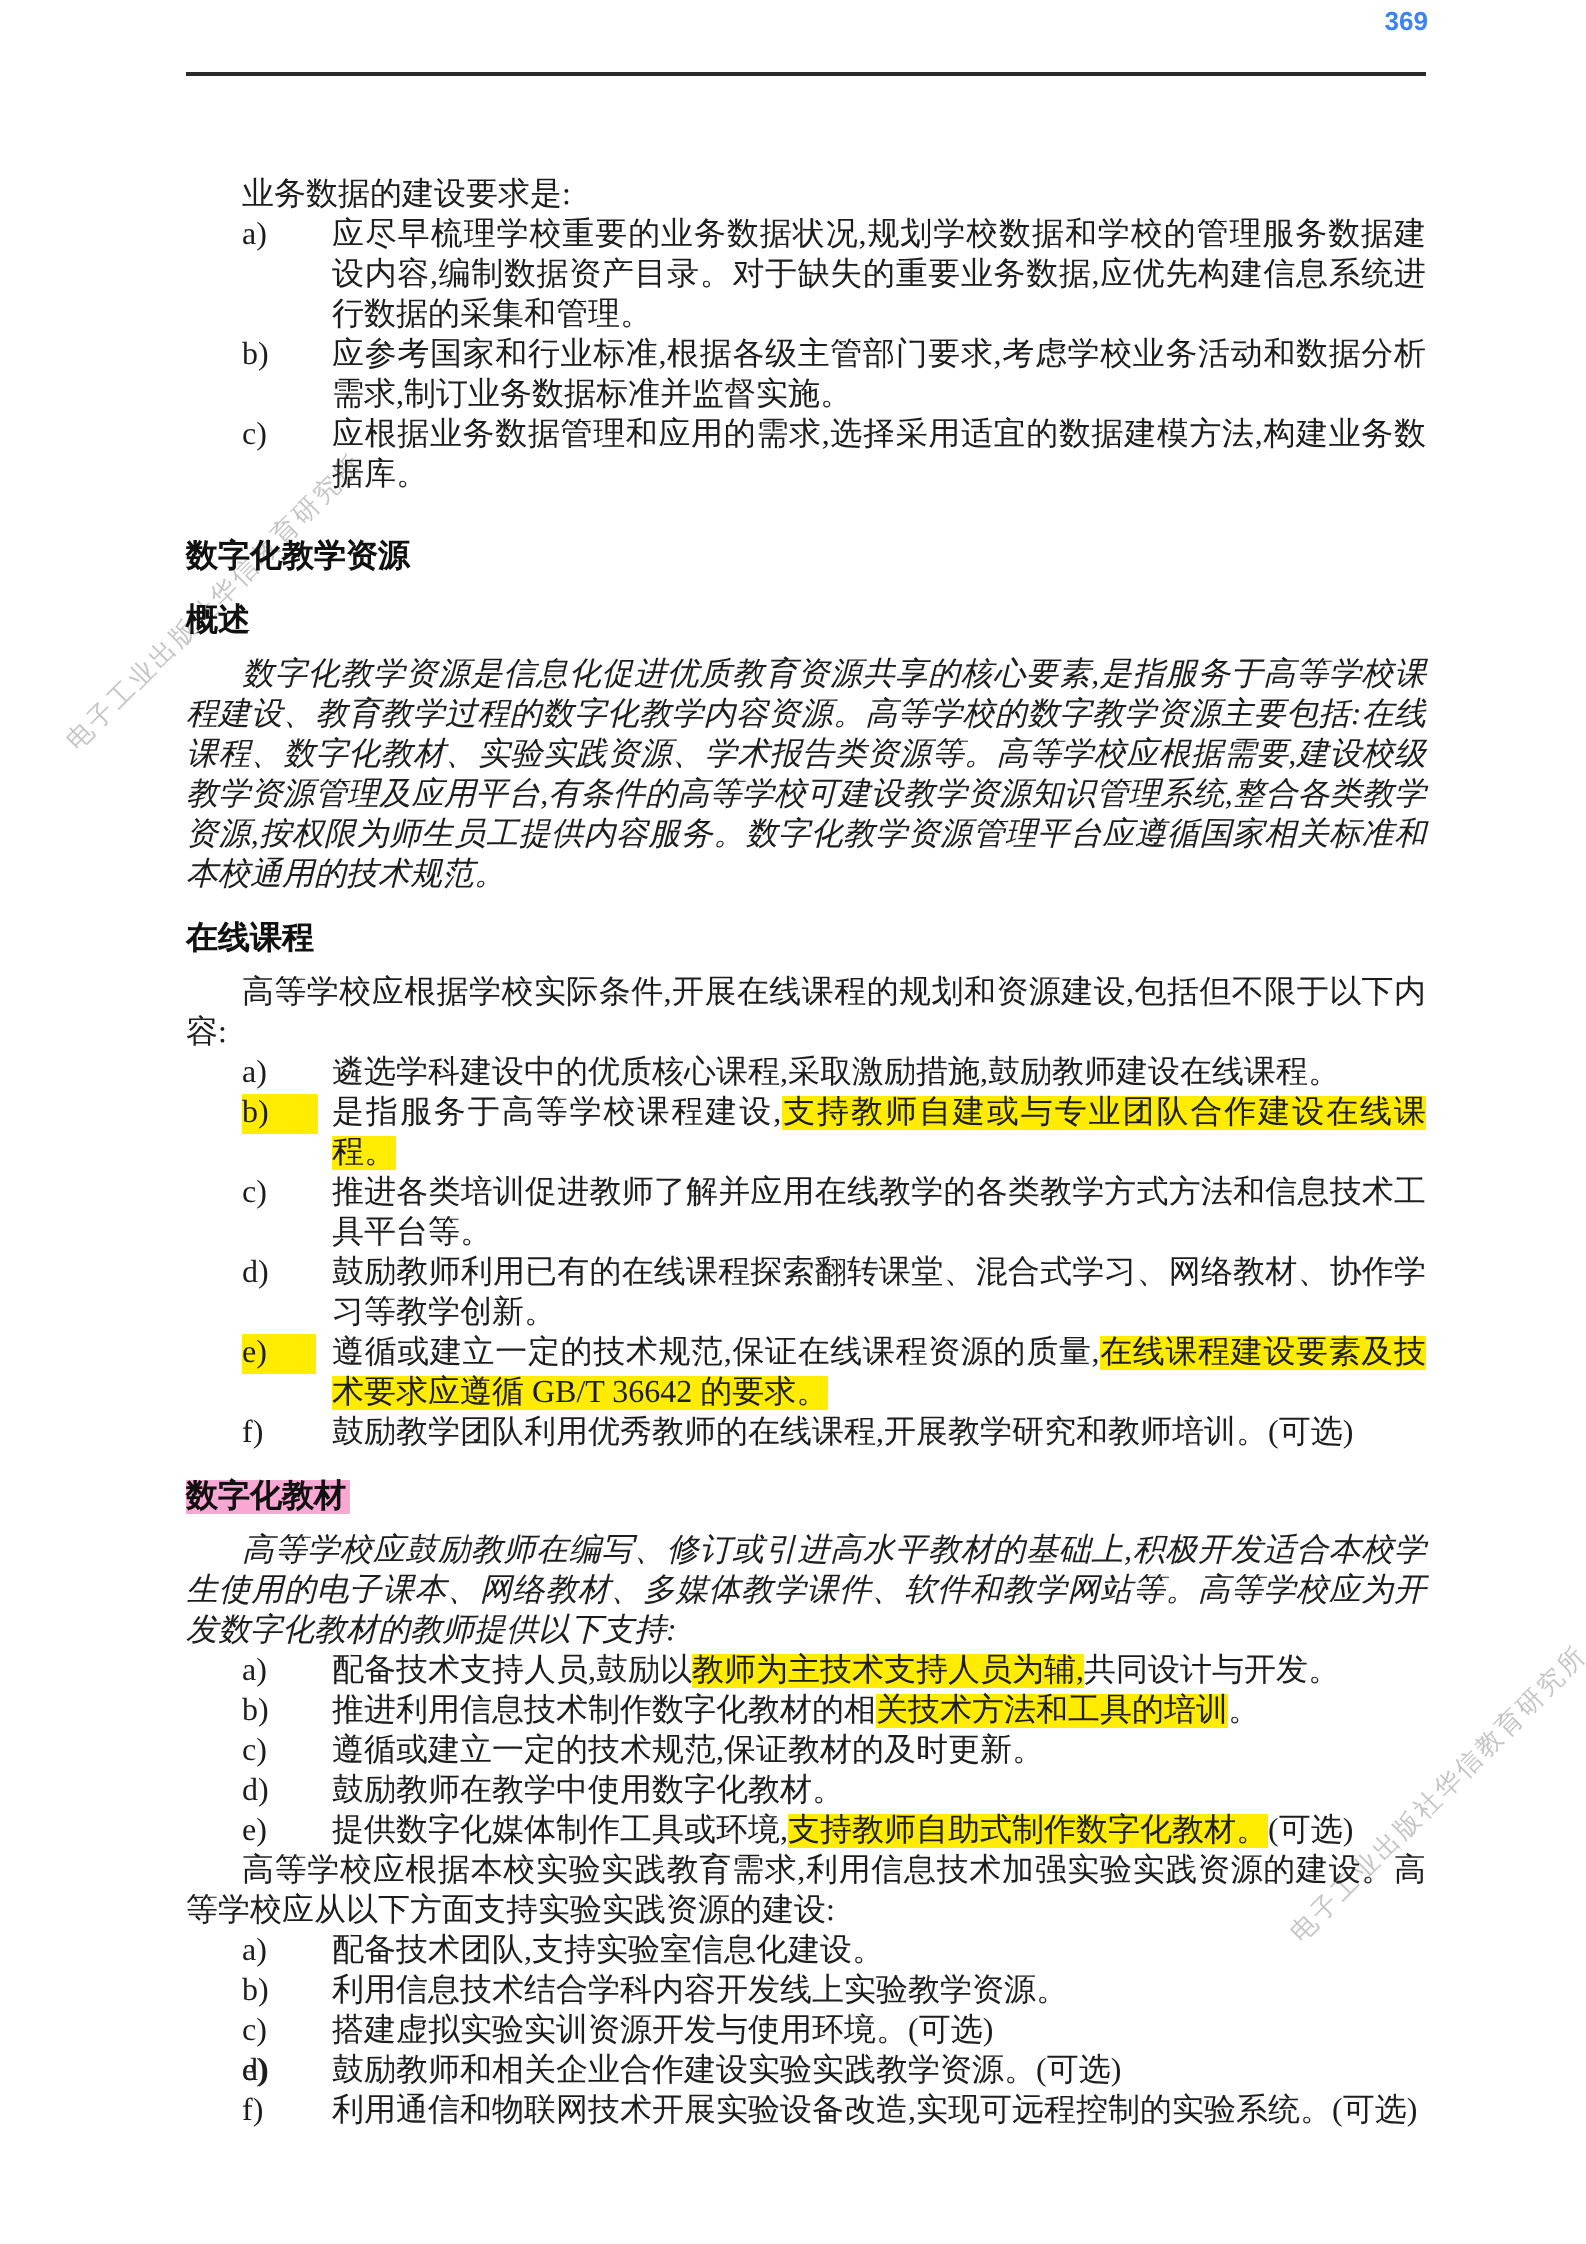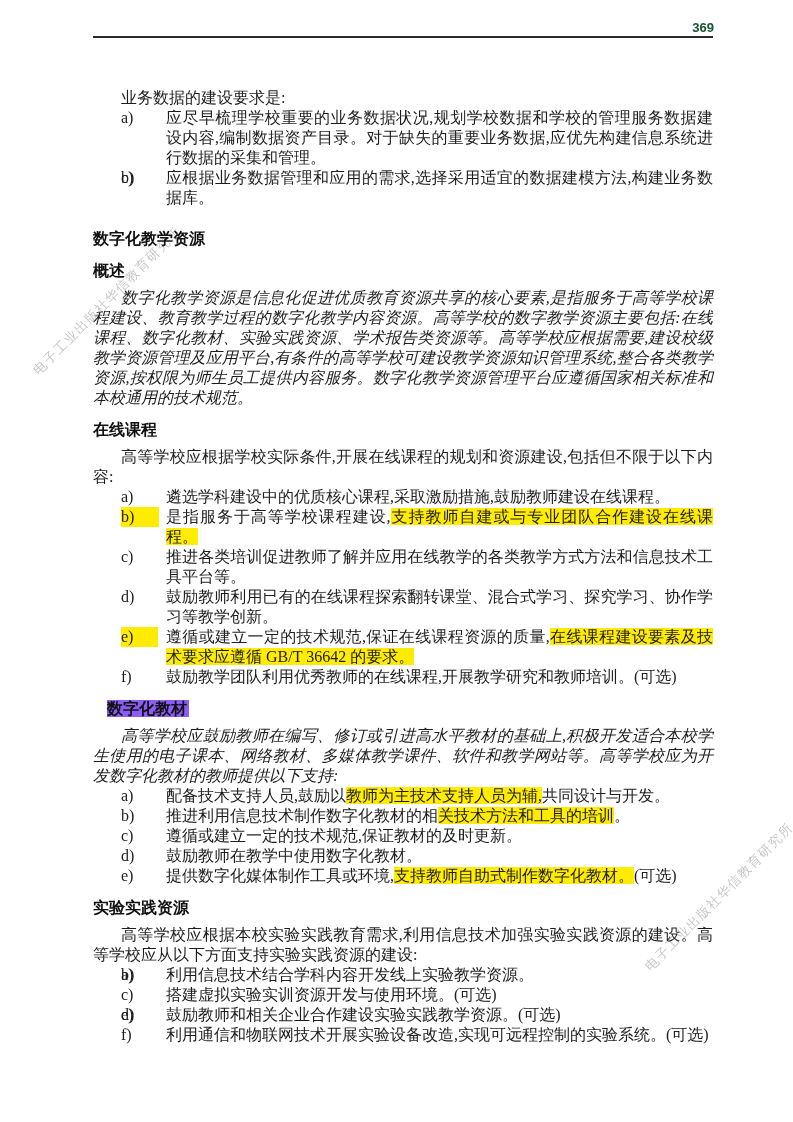--- a/index.html
+++ b/index.html
@@ -2,44 +2,44 @@
 <html><head>
 <meta charset="utf-8">
 <style>
   html,body{margin:0;padding:0;background:#e8e8e8;}
   .page{
     position:relative;width:793px;height:1122px;margin:0 auto;
     background:#ffffff;overflow:hidden;
     font-family:"Liberation Serif","DejaVu Serif",serif;color:#1d1d1d;
   }
   .pagenum{
-    position:absolute;top:20px;right:79px;
+    position:absolute;top:3px;right:79px;
     font-family:"Liberation Sans","DejaVu Sans",sans-serif;
-    font-size:13px;font-weight:700;color:#14532d;
+    font-size:13px;font-weight:700;color:#3b82f6;
   }
   .rule{position:absolute;left:93px;top:36px;width:620px;height:2px;background:#2b2b2b;}
   .content{
     position:absolute;left:93px;top:88px;width:620px;
     font-size:16px;line-height:20px;text-align:justify;
   }
   .para{margin:0;text-indent:28px;font-style:italic;}
   .lead{margin:0;text-indent:28px;}
   h2.sec,h3.sub{
     font-family:"Liberation Sans","DejaVu Sans",sans-serif;
     font-size:16px;line-height:20px;font-weight:700;color:#111;
     margin:21px 0 7px;text-align:left;
   }
   h3.sub{margin:12px 0 7px;}
   .list{margin:0;}
   .li{position:relative;padding-left:73px;}
   .li .m{position:absolute;left:28px;top:0;}
   .hl{background:#ffec00;}
   .hl:empty{display:none;}
   .m.mhl{background:#ffec00;padding-right:25px;}
-  .headhl{background:#8b5cf6;padding:0 2px 0 0;margin-left:14px;}
+  .headhl{background:#f9a8d4;padding:0 2px 0 0;}
   .wm{
     position:absolute;white-space:nowrap;
     font-family:"Liberation Sans","DejaVu Sans",sans-serif;
     font-size:13px;letter-spacing:1.5px;color:rgba(110,110,110,0.40);
     transform:rotate(-45deg);pointer-events:none;
   }
   .wm1{left:6px;top:292px;}
   .wm2{left:618px;top:888px;}
 </style>
 </head>
@@ -54,21 +54,21 @@
   <div class="rule"></div>
 
   <div class="content">
 
     <p class="lead">业务数据的建设要求是:</p>
     <div class="list">
       <div class="li">
         <span class="m">a)</span><span>应尽早梳理学校重要的业务数据状况,规划学校数据和学校的管理服务数据建设内容,编制数据资产目录。对于缺失的重要业务数据,应优先构建信息系统进行数据的采集和管理。</span>
       </div>
       <div class="li">
-        <span class="m">b)</span>
+        <span class="m">b)</span><span>应参考国家和行业标准,根据各级主管部门要求,考虑学校业务活动和数据分析需求,制订业务数据标准并监督实施。</span>
       </div>
       <div class="li">
         <span class="m">c)</span><span>应根据业务数据管理和应用的需求,选择采用适宜的数据建模方法,构建业务数据库。</span>
       </div>
     </div>
 
     <h2 class="sec">数字化教学资源</h2>
     <h3 class="sub">概述</h3>
     <p class="para">数字化教学资源是信息化促进优质教育资源共享的核心要素,是指服务于高等学校课程建设、教育教学过程的数字化教学内容资源。高等学校的数字教学资源主要包括:在线课程、数字化教材、实验实践资源、学术报告类资源等。高等学校应根据需要,建设校级教学资源管理及应用平台,有条件的高等学校可建设教学资源知识管理系统,整合各类教学资源,按权限为师生员工提供内容服务。数字化教学资源管理平台应遵循国家相关标准和本校通用的技术规范。</p>
 
@@ -78,21 +78,21 @@
       <div class="li">
         <span class="m">a)</span><span>遴选学科建设中的优质核心课程,采取激励措施,鼓励教师建设在线课程。</span>
       </div>
       <div class="li">
         <span class="m mhl">b)</span><span>是指服务于高等学校课程建设,</span><span class="hl">支持教师自建或与专业团队合作建设在线课程。</span>
       </div>
       <div class="li">
         <span class="m">c)</span><span>推进各类培训促进教师了解并应用在线教学的各类教学方式方法和信息技术工具平台等。</span>
       </div>
       <div class="li">
-        <span class="m">d)</span><span>鼓励教师利用已有的在线课程探索翻转课堂、混合式学习、探究学习、协作学习等教学创新。</span>
+        <span class="m">d)</span><span>鼓励教师利用已有的在线课程探索翻转课堂、混合式学习、网络教材、协作学习等教学创新。</span>
       </div>
       <div class="li">
         <span class="m mhl">e)</span><span>遵循或建立一定的技术规范,保证在线课程资源的质量,</span><span class="hl">在线课程建设要素及技术要求应遵循 GB/T 36642 的要求。</span>
       </div>
       <div class="li">
         <span class="m">f)</span><span>鼓励教学团队利用优秀教师的在线课程,开展教学研究和教师培训。(可选)</span>
       </div>
     </div>
 
     <h3 class="sub"><span class="headhl">数字化教材</span></h3>
@@ -108,25 +108,24 @@
         <span class="m">c)</span><span>遵循或建立一定的技术规范,保证教材的及时更新。</span>
       </div>
       <div class="li">
         <span class="m">d)</span><span>鼓励教师在教学中使用数字化教材。</span>
       </div>
       <div class="li">
         <span class="m">e)</span><span>提供数字化媒体制作工具或环境,</span><span class="hl">支持教师自助式制作数字化教材。</span><span>(可选)</span>
       </div>
     </div>
 
-    <h3 class="sub">实验实践资源</h3>
     <p class="lead">高等学校应根据本校实验实践教育需求,利用信息技术加强实验实践资源的建设。高等学校应从以下方面支持实验实践资源的建设:</p>
     <div class="list">
       <div class="li">
-        <span class="m">a)</span>
+        <span class="m">a)</span><span>配备技术团队,支持实验室信息化建设。</span>
       </div>
       <div class="li">
         <span class="m">b)</span><span>利用信息技术结合学科内容开发线上实验教学资源。</span>
       </div>
       <div class="li">
         <span class="m">c)</span><span>搭建虚拟实验实训资源开发与使用环境。(可选)</span>
       </div>
       <div class="li">
         <span class="m">d)</span>
       </div>

